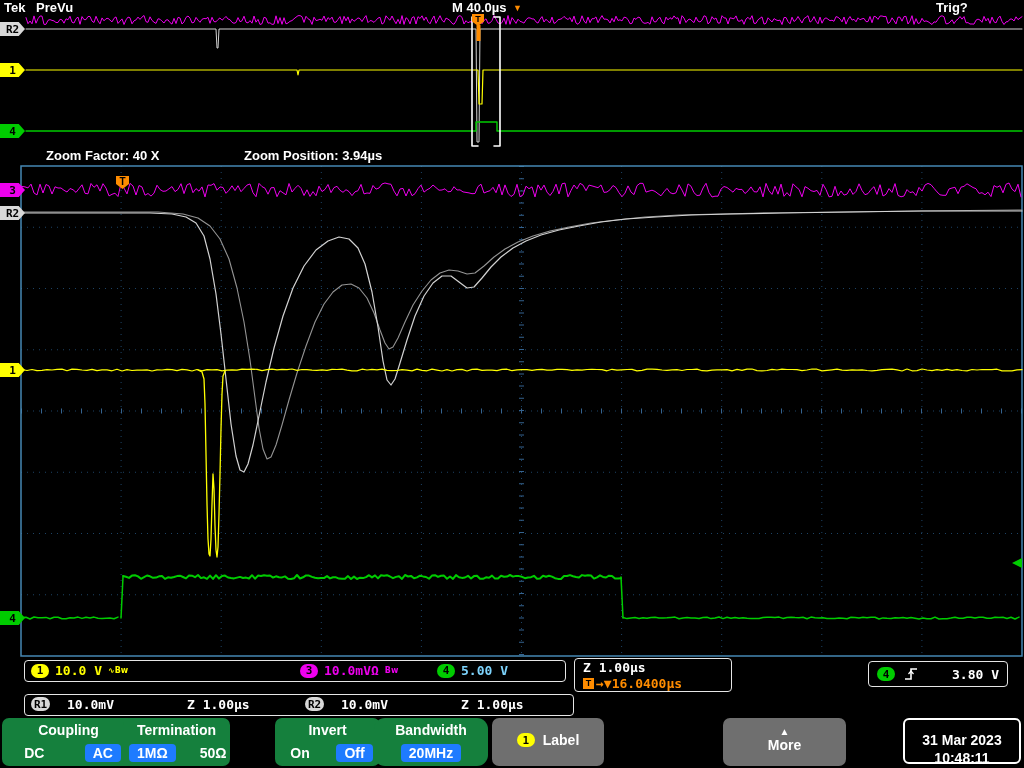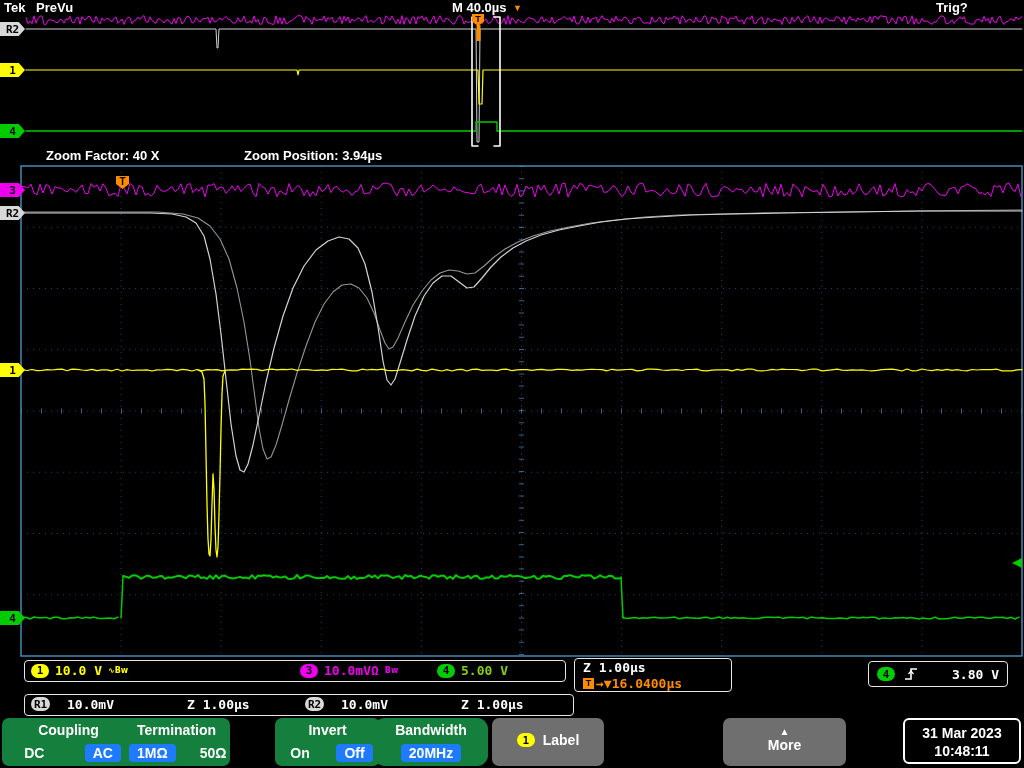--- a/index.html
+++ b/index.html
@@ -61,21 +61,21 @@
   #btn-coupling{left:2px;width:133px;}
   #btn-termination{left:123px;width:107px;}
   #btn-invert{left:275px;width:105px;}
   #btn-bandwidth{left:374px;width:114px;border-radius:11px;}
   #btn-label{left:492px;width:112px;}
   #btn-label .mopts{justify-content:center;gap:8px;margin-top:14px;}
   #btn-more{left:723px;width:123px;}
   #btn-more .arrow{font-size:10px;margin-top:8px;}
   #datebox{position:absolute;left:903px;top:2px;width:118px;height:46px;background:#000;border:2px solid #fff;
            border-radius:6px;color:#fff;text-align:center;font:bold 14px "Liberation Sans",sans-serif;
-           box-sizing:border-box;padding-top:4px;line-height:18px;}
+           box-sizing:border-box;padding-top:11px;line-height:18px;}
 </style>
 </head>
 <body>
 
 <div id="screen">
 
   <div id="topbar">
     <span id="brand" class="t">Tek</span>
     <span id="prevu" class="t">PreVu</span>
     <span id="timebase" class="t">M 40.0µs</span>
@@ -146,21 +146,21 @@
       <span style="color:#ffff00;">10.0 V</span>
       <span class="badge" style="color:#ffff00;">∿Bw</span>
     </div>
     <div class="grp" style="left:275px;">
       <span class="pill" style="background:#ee00ee;">3</span>
       <span style="color:#ee00ee;">10.0mVΩ</span>
       <span class="badge" style="color:#ee00ee;">Bw</span>
     </div>
     <div class="grp" style="left:412px;">
       <span class="pill" style="background:#00cc00;">4</span>
-      <span style="color:#84cc16;">5.00 V</span>
+      <span style="color:#7dd3fc;">5.00 V</span>
     </div>
   </div>
 
   <div id="zbox" class="rbox">
     <div>Z 1.00µs</div>
     <div class="l2">
       <span id="tpill">T</span>
       <span>→▼16.0400µs</span>
     </div>
   </div>

